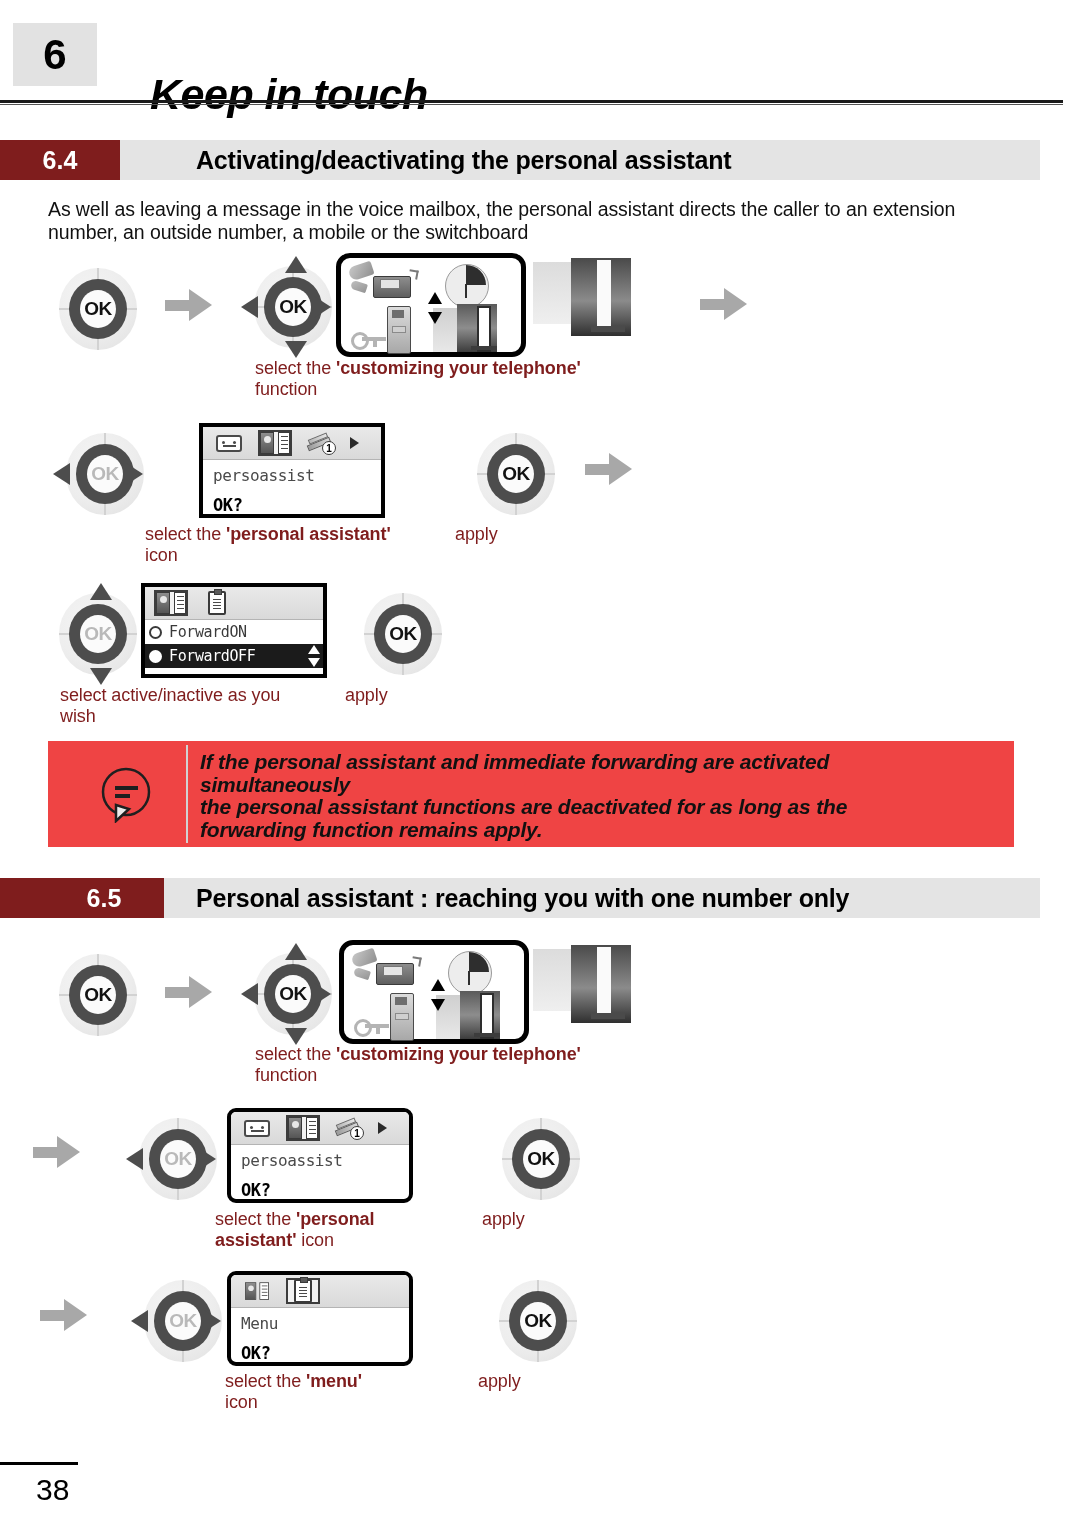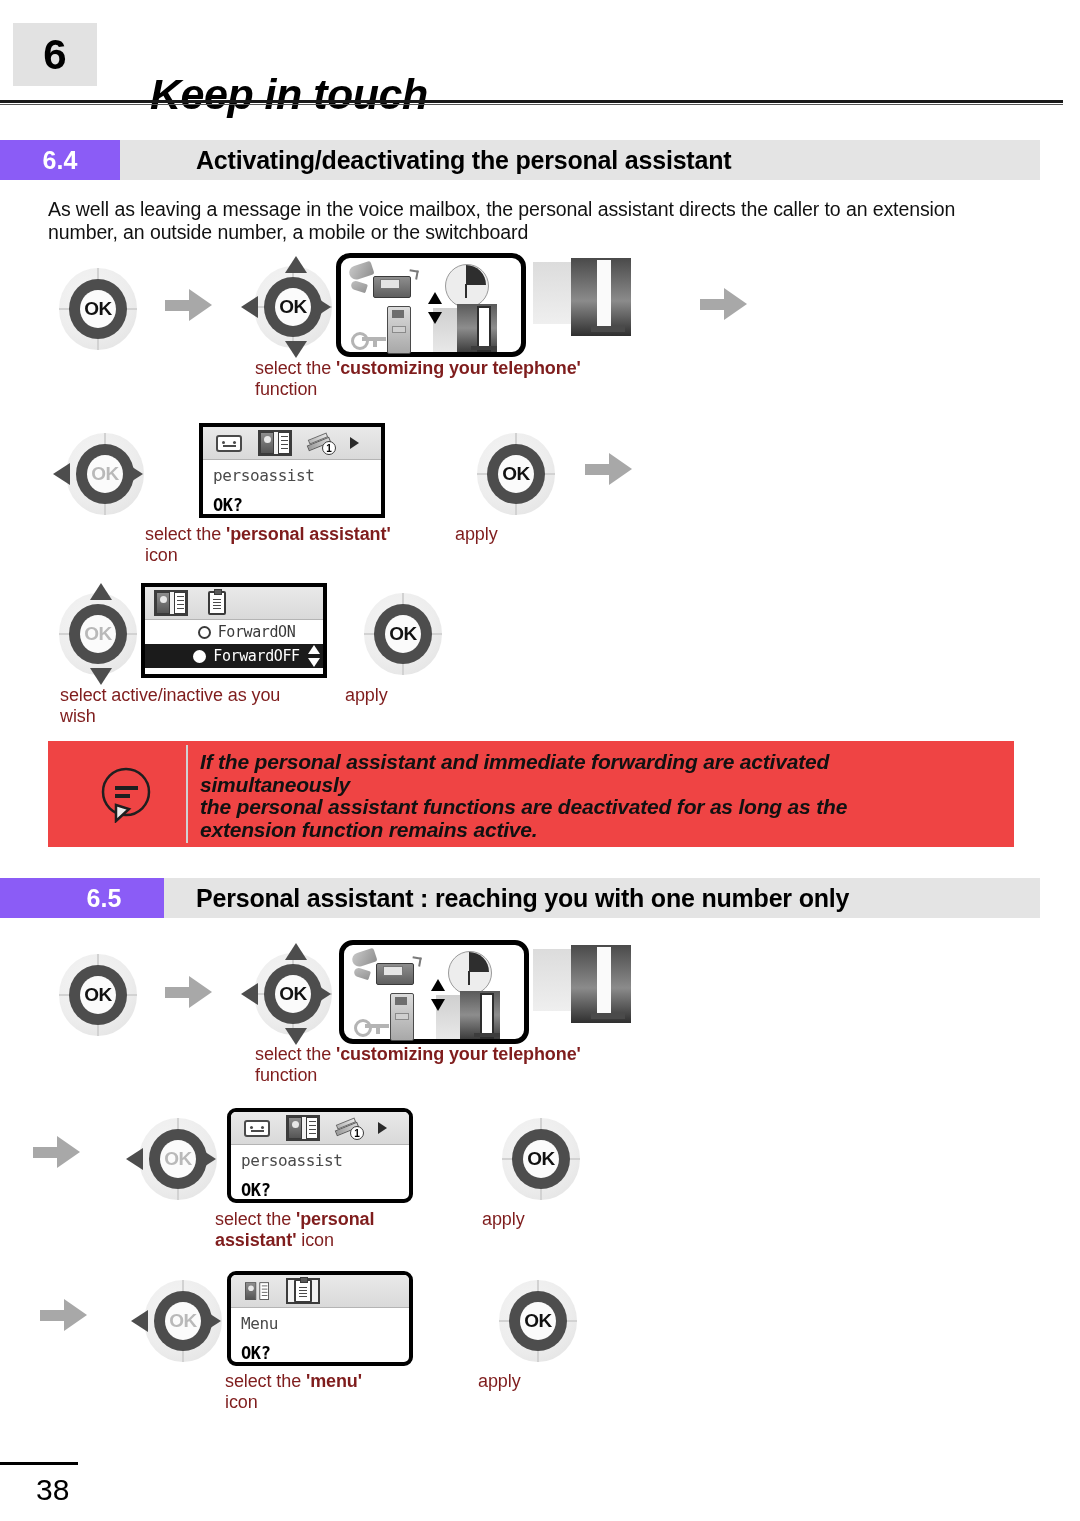--- a/index.html
+++ b/index.html
@@ -54,21 +54,21 @@
     left: 0;
     width: 1040px;
     height: 40px;
     background: #e4e4e4;
   }
   .section-num {
     position: absolute;
     left: 0;
     width: 120px;
     height: 40px;
-    background: #8b5cf6;
+    background: #7f1d1d;
     color: #fff;
     display: flex; align-items: center; justify-content: center;
     font-size: 25px; font-weight: bold;
   }
   .section-name {
     position: absolute;
     left: 196px;
     height: 40px;
     display: flex; align-items: center;
     font-size: 25px;
@@ -289,27 +289,26 @@
   }
   .lcd .lcdrow.strong {
     color: #000;
     font-weight: bold;
     font-size: 17px;
   }
   .lcd .listrow {
     height: 24px;
     display: flex;
     align-items: center;
-    padding-left: 25px;
+    padding-left: 4px;
     font-family: "DejaVu Sans Mono", monospace;
     font-size: 15px;
     color: #3a3a3a;
     letter-spacing: -0.4px;
     position: relative;
-    justify-content: center;
   }
   .lcd .listrow.selected {
     background: #1b1b1b;
     color: #fff;
   }
   .lcd .radio {
     width: 9px; height: 9px;
     border-radius: 50%;
     border: 2px solid #3a3a3a;
     background: #fff;
@@ -718,21 +717,21 @@
       <circle cx="30" cy="25" r="23" fill="none" stroke="#1f1f1f" stroke-width="2.5"></circle>
       <path d="M20 38 L20 54 L33 42 Z" fill="#ebebeb" stroke="#1f1f1f" stroke-width="2.5"></path>
       <rect x="19" y="19" width="23" height="4" fill="#1f1f1f"></rect>
       <rect x="19" y="27" width="15" height="4" fill="#1f1f1f"></rect>
     </svg>
   </div>
   <div class="note-text">
     <span>If the personal assistant and immediate forwarding are activated</span><br>
     <span>simultaneously</span><br>
     <span>the personal assistant functions are deactivated for as long as the</span><br>
-    <span>extension function remains active.</span>
+    <span>forwarding function remains apply.</span>
   </div>
 </div>
 
 <div class="section-bar" style="top:878px;"></div>
 <div class="section-num" style="top:878px;padding-left:44px;">
   <span>6.5</span>
 </div>
 <div class="section-name" style="top:878px;">Personal assistant : reaching you with one number only</div>
 
 <div class="navwheel" style="left:48px; top:946px;">

